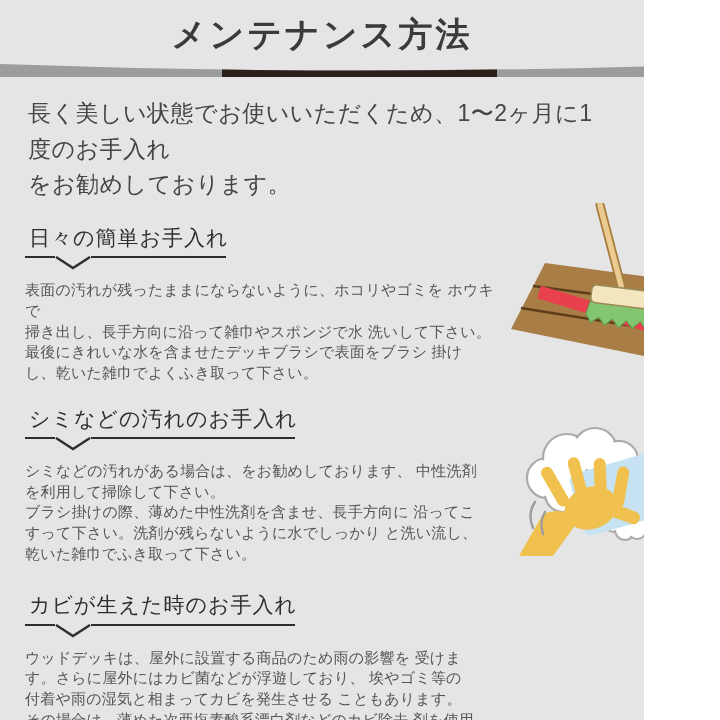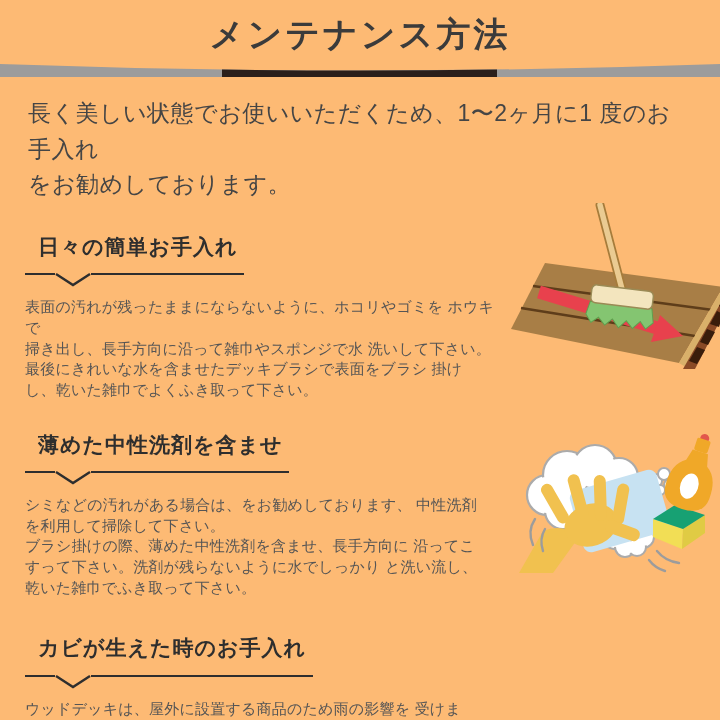--- a/index.html
+++ b/index.html
@@ -1,17 +1,17 @@
 <!DOCTYPE html>
 <html><head>
 <meta charset="utf-8">
 <style>
   html,body{margin:0;padding:0;background:#fff;}
   .page{
-    width:720px;height:720px;background:#fdba74;overflow:hidden;position:relative;
+    width:644px;height:720px;background:#e5e5e5;overflow:hidden;position:relative;
     font-family:"Liberation Sans","DejaVu Sans",sans-serif;color:#3b3b3b;
   }
   
   .page-header h1{
     margin:12px 0 0;text-align:center;font-size:34px;font-weight:600;
     color:#3b3b3b;letter-spacing:3px;
   }
   .divider{display:block;width:720px;height:14px;margin-top:6px;}
   
   .intro{
@@ -19,21 +19,21 @@
     white-space:pre-line;letter-spacing:0.5px;
   }
   
   section.sec{display:flex;align-items:flex-start;padding:0 0 0 25px;}
   .sec-1{margin-top:18px;}
   .sec-2{margin-top:18px;}
   .sec-3{margin-top:24px;flex-direction:column;}
   .sec-text{width:482px;flex:none;}
   .sec-head{display:inline-block;min-width:180px;}
   .sec-head h2{
-    margin:13px;font-size:21px;font-weight:700;color:#2e2e2e;letter-spacing:1px;line-height:1.25;
+    margin:4px;font-size:21px;font-weight:400;color:#2e2e2e;letter-spacing:1px;line-height:1.25;
   }
   .underline{display:flex;align-items:flex-start;margin-top:5px;padding-right:6px;}
   .u-left{width:30px;border-top:2px solid #2e2e2e;}
   .u-right{flex:1;border-top:2px solid #2e2e2e;}
   .u-notch{width:36px;height:14px;flex:none;display:block;}
   .body{
     margin:10px 0 0;font-size:15px;line-height:1.38;color:#555555;
     white-space:pre-line;letter-spacing:0.2px;
   }
   .art{flex:1;display:flex;justify-content:flex-end;padding-right:6px;}
@@ -111,21 +111,21 @@
             <rect x="84" y="85" width="62" height="18" rx="5" fill="#F3E5BE" stroke="#9A8A55" stroke-width="1.5"></rect>
           </g>
         </g>
       </svg>
     </figure>
   </section>
 
   <section class="sec sec-2">
     <div class="sec-text">
       <div class="sec-head">
-        <h2>薄めた中性洗剤を含ませ</h2>
+        <h2>シミなどの汚れのお手入れ</h2>
         <div class="underline">
           <span class="u-left"></span>
           <svg class="u-notch" viewBox="0 0 36 14">
             <polyline points="1,1 18,12 35,1" fill="none" stroke="#2e2e2e" stroke-width="2.4"></polyline>
           </svg>
           <span class="u-right"></span>
         </div>
       </div>
       <p class="body">シミなどの汚れがある場合は、をお勧めしております、 中性洗剤
 を利用して掃除して下さい。

